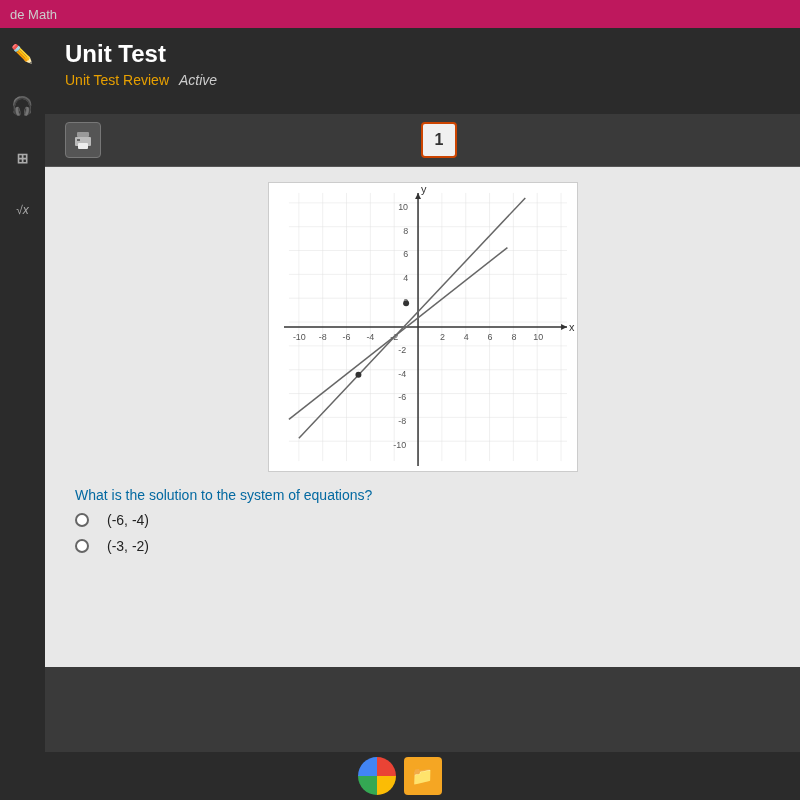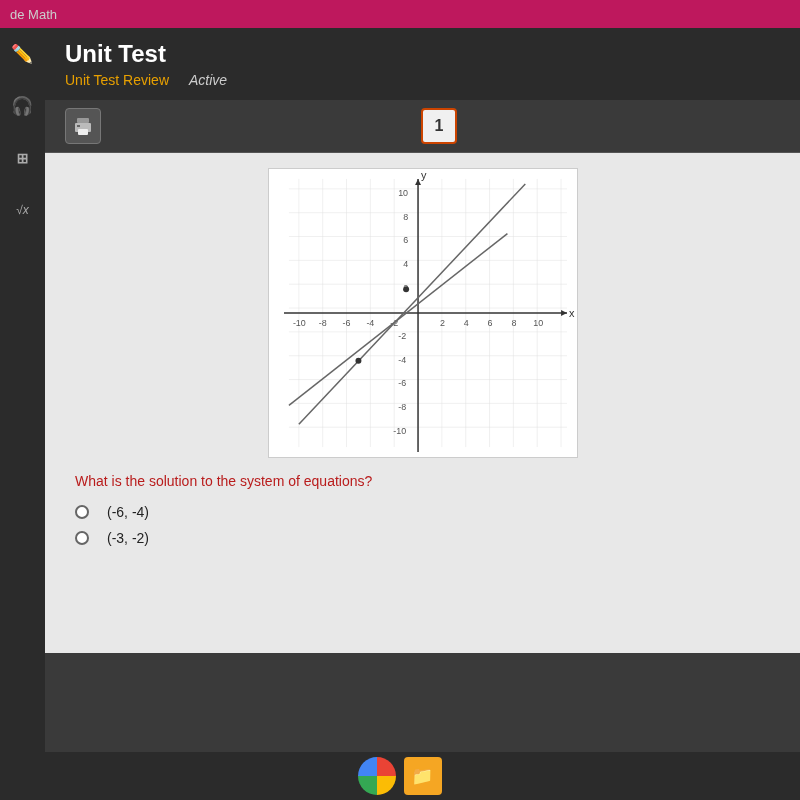--- a/index.html
+++ b/index.html
@@ -62,34 +62,34 @@
     
     .content-area {
       flex: 1;
       background: #3a3a3a;
       overflow: hidden;
     }
 
     
     .header-section {
       background: #2b2b2b;
-      padding: 12px 20px 2px 20px;
+      padding: 12px 20px 16px 20px;
     }
 
     .unit-test-title {
       color: #ffffff;
       font-size: 24px;
       font-weight: bold;
       margin-bottom: 4px;
     }
 
     .breadcrumb-row {
       display: flex;
       align-items: center;
-      gap: 20px;
+      gap: 10px;
       padding-bottom: 10px;
     }
 
     .breadcrumb-link {
       color: #e8a000;
       font-size: 14px;
       font-weight: 500;
       cursor: pointer;
     }
 
@@ -158,22 +158,22 @@
     }
 
     .graph-svg {
       width: 100%;
       height: 100%;
     }
 
     
     .question-text {
       font-size: 14px;
-      color: #b91c1c;
-      margin-bottom: 15px;
+      color: #0369a1;
+      margin-bottom: 9px;
       margin-top: 5px;
     }
 
     
     .answer-option {
       display: flex;
       align-items: center;
       gap: 18px;
       margin-bottom: 10px;
       font-size: 14px;

